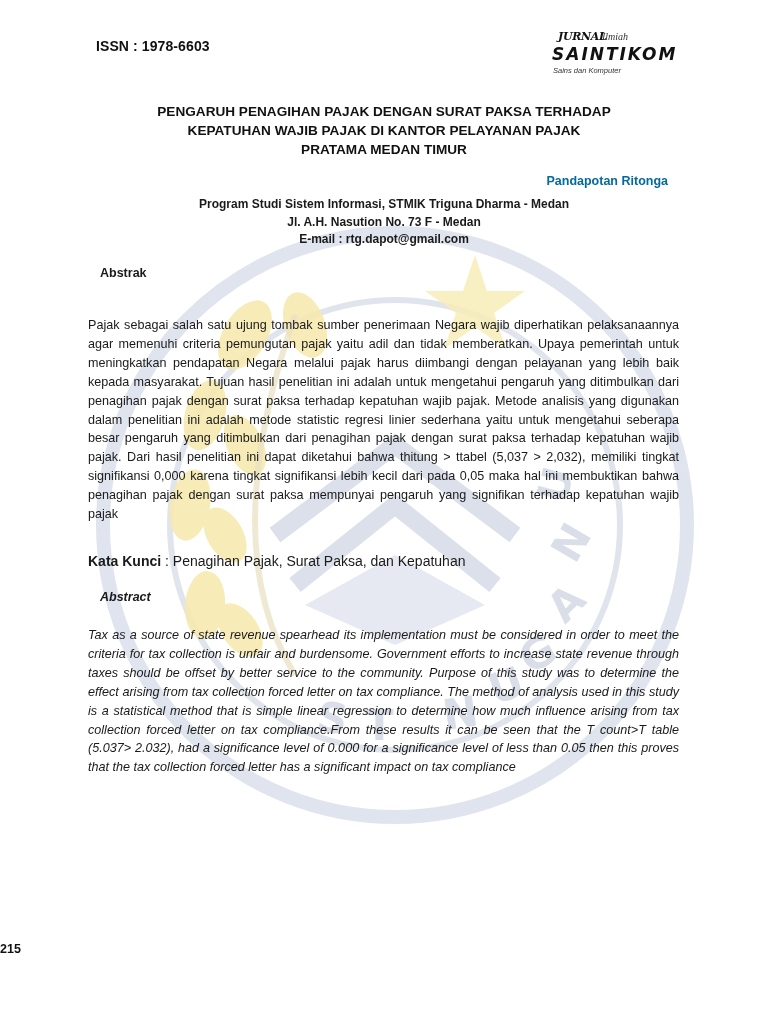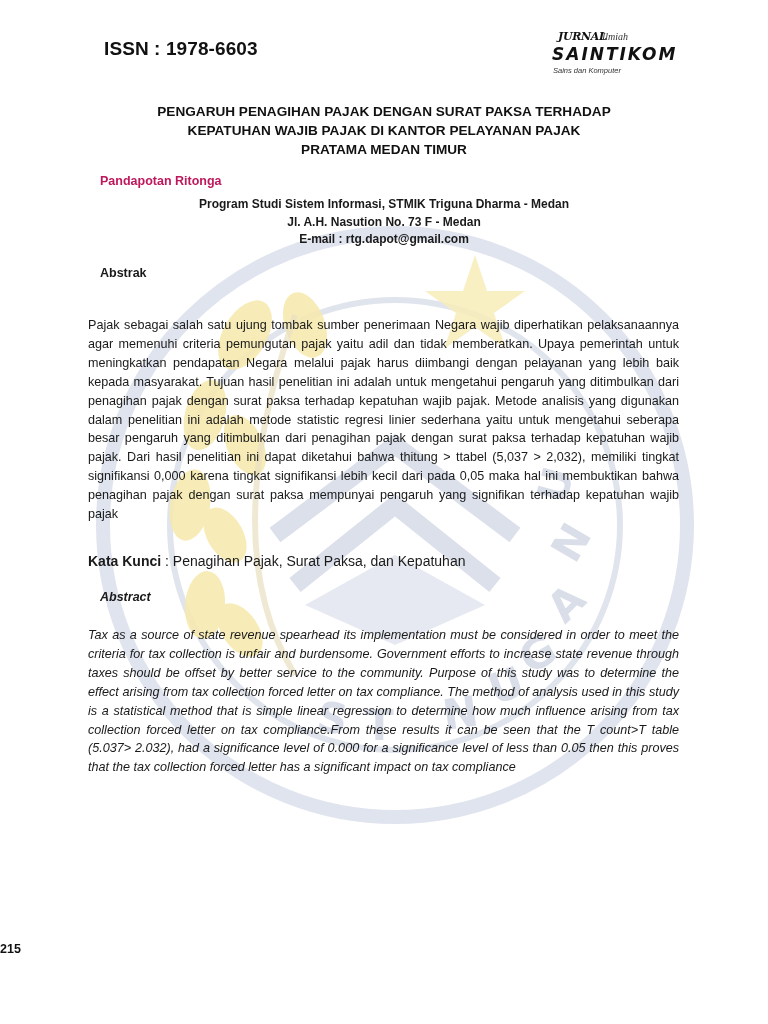--- a/index.html
+++ b/index.html
@@ -34,23 +34,23 @@
     }
     .content {
       position: absolute;
       left: 0; top: 0;
       width: 768px;
       height: 1024px;
       z-index: 1;
     }
     .issn {
       position: absolute;
-      left: 104px;
+      left: 96px;
       top: 38px;
-      font-size: 19px;
+      font-size: 14px;
       font-weight: bold;
       color: #111;
       letter-spacing: 0.1px;
     }
     .logo {
       position: absolute;
       left: 552px;
       top: 30px;
       width: 140px;
       height: 52px;
@@ -103,24 +103,24 @@
       font-size: 13.6px;
       font-weight: bold;
       line-height: 19px;
       color: #111;
     }
     .author {
       position: absolute;
       left: 100px;
       width: 568px;
       top: 174px;
-      text-align: left;
+      text-align: right;
       font-size: 12.5px;
       font-weight: bold;
-      color: #be185d;
+      color: #0369a1;
     }
     .affil {
       position: absolute;
       left: 100px;
       width: 568px;
       top: 196px;
       text-align: center;
       font-size: 12px;
       line-height: 17.5px;
       color: #1a1a1a;

